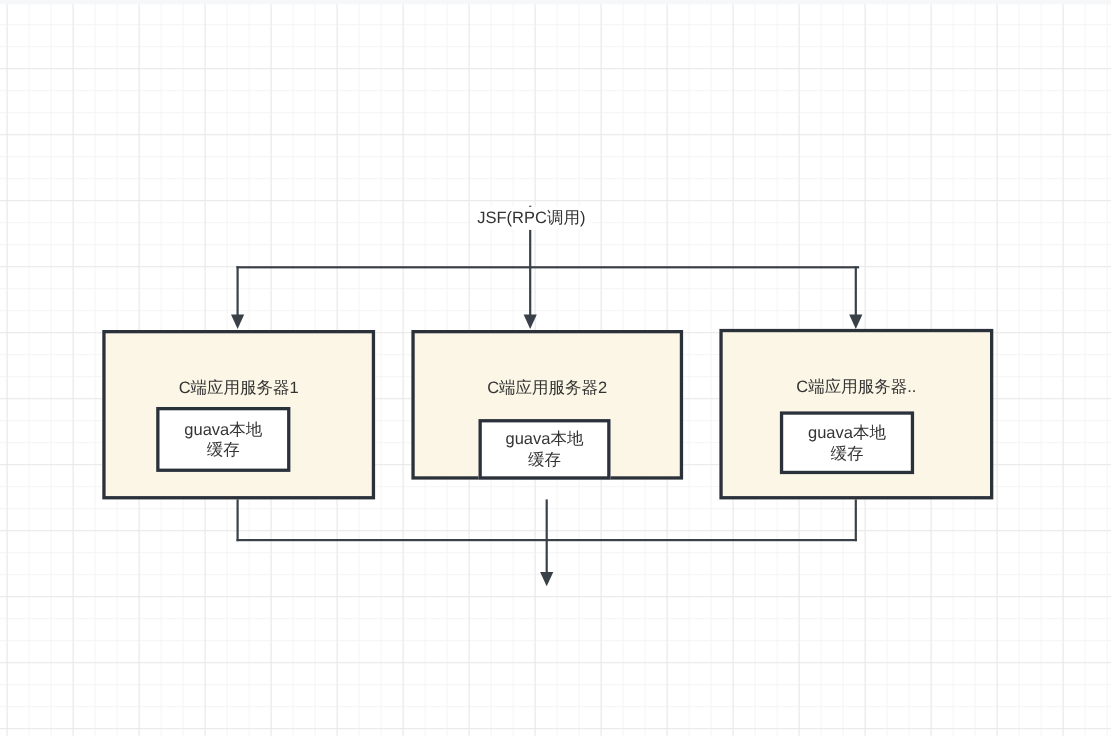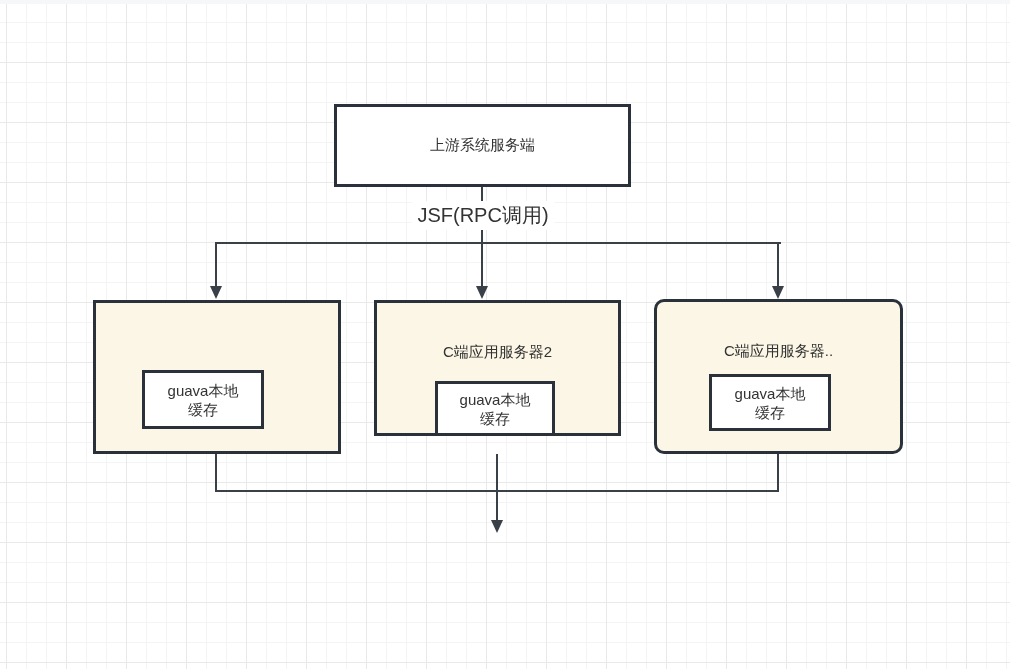--- a/index.html
+++ b/index.html
@@ -46,21 +46,21 @@
   }
   .server{
     background:var(--server-fill);
   }
   .server .server-label{
     position:absolute;left:0;top:40px;width:100%;
     text-align:center;font-size:15px;
   }
   .s1{left:93px;top:300px;width:248px;height:154px;}
   .s2{left:374px;top:300px;width:247px;height:136px;}
-  .s3{left:654px;top:299px;width:249px;height:155px;border-radius:10px;}
+  .s3{left:654px;top:299px;width:249px;height:155px;}
   .cache{
     position:absolute;
     box-sizing:border-box;
     border:3px solid var(--shape-border);
     background:var(--box-fill);
     display:flex;flex-direction:column;align-items:center;justify-content:center;
     font-size:15px;line-height:19px;text-align:center;
   }
   .s1 .cache{left:46px;top:67px;width:122px;height:59px;}
   .s2 .cache{left:58px;top:78px;width:120px;height:55px;}
@@ -70,49 +70,47 @@
     background:var(--box-fill);
   }
   .line{position:absolute;background:var(--connector);}
   .arrow-down{
     position:absolute;width:0;height:0;
     border-left:6px solid transparent;
     border-right:6px solid transparent;
     border-top:13px solid var(--connector);
   }
   .edge-label{
-    position:absolute;left:483px;top:201px;
+    position:absolute;left:483px;top:188px;
     transform:translateX(-50%);
     background:#ffffff;
     padding:1px 6px;
-    font-size:20px;
+    font-size:15px;
     white-space:nowrap;
   }
 </style>
 </head>
 <body>
 
 <div class="canvas">
   <div class="top-edge"></div>
 
-  <div class="shape upstream">
-    <span>上游系统服务端</span>
-  </div>
 
   <div class="line" style="left:481px;top:187px;width:2px;height:101px;"></div>
   <div class="line" style="left:215px;top:242px;width:566px;height:2px;"></div>
   <div class="line" style="left:215px;top:242px;width:2px;height:46px;"></div>
   <div class="line" style="left:777px;top:242px;width:2px;height:46px;"></div>
   <div class="arrow-down" style="left:210px;top:286px;"></div>
   <div class="arrow-down" style="left:476px;top:286px;"></div>
   <div class="arrow-down" style="left:772px;top:286px;"></div>
 
   <div class="edge-label">JSF(RPC调用)</div>
 
   <div class="shape server s1">
+    <span class="server-label">C端应用服务器1</span>
     <div class="cache">
       <span>guava本地</span>
       <span>缓存</span>
     </div>
   </div>
 
   <div class="shape server s2">
     <span class="server-label">C端应用服务器2</span>
     <div class="cache">
       <span>guava本地</span>

